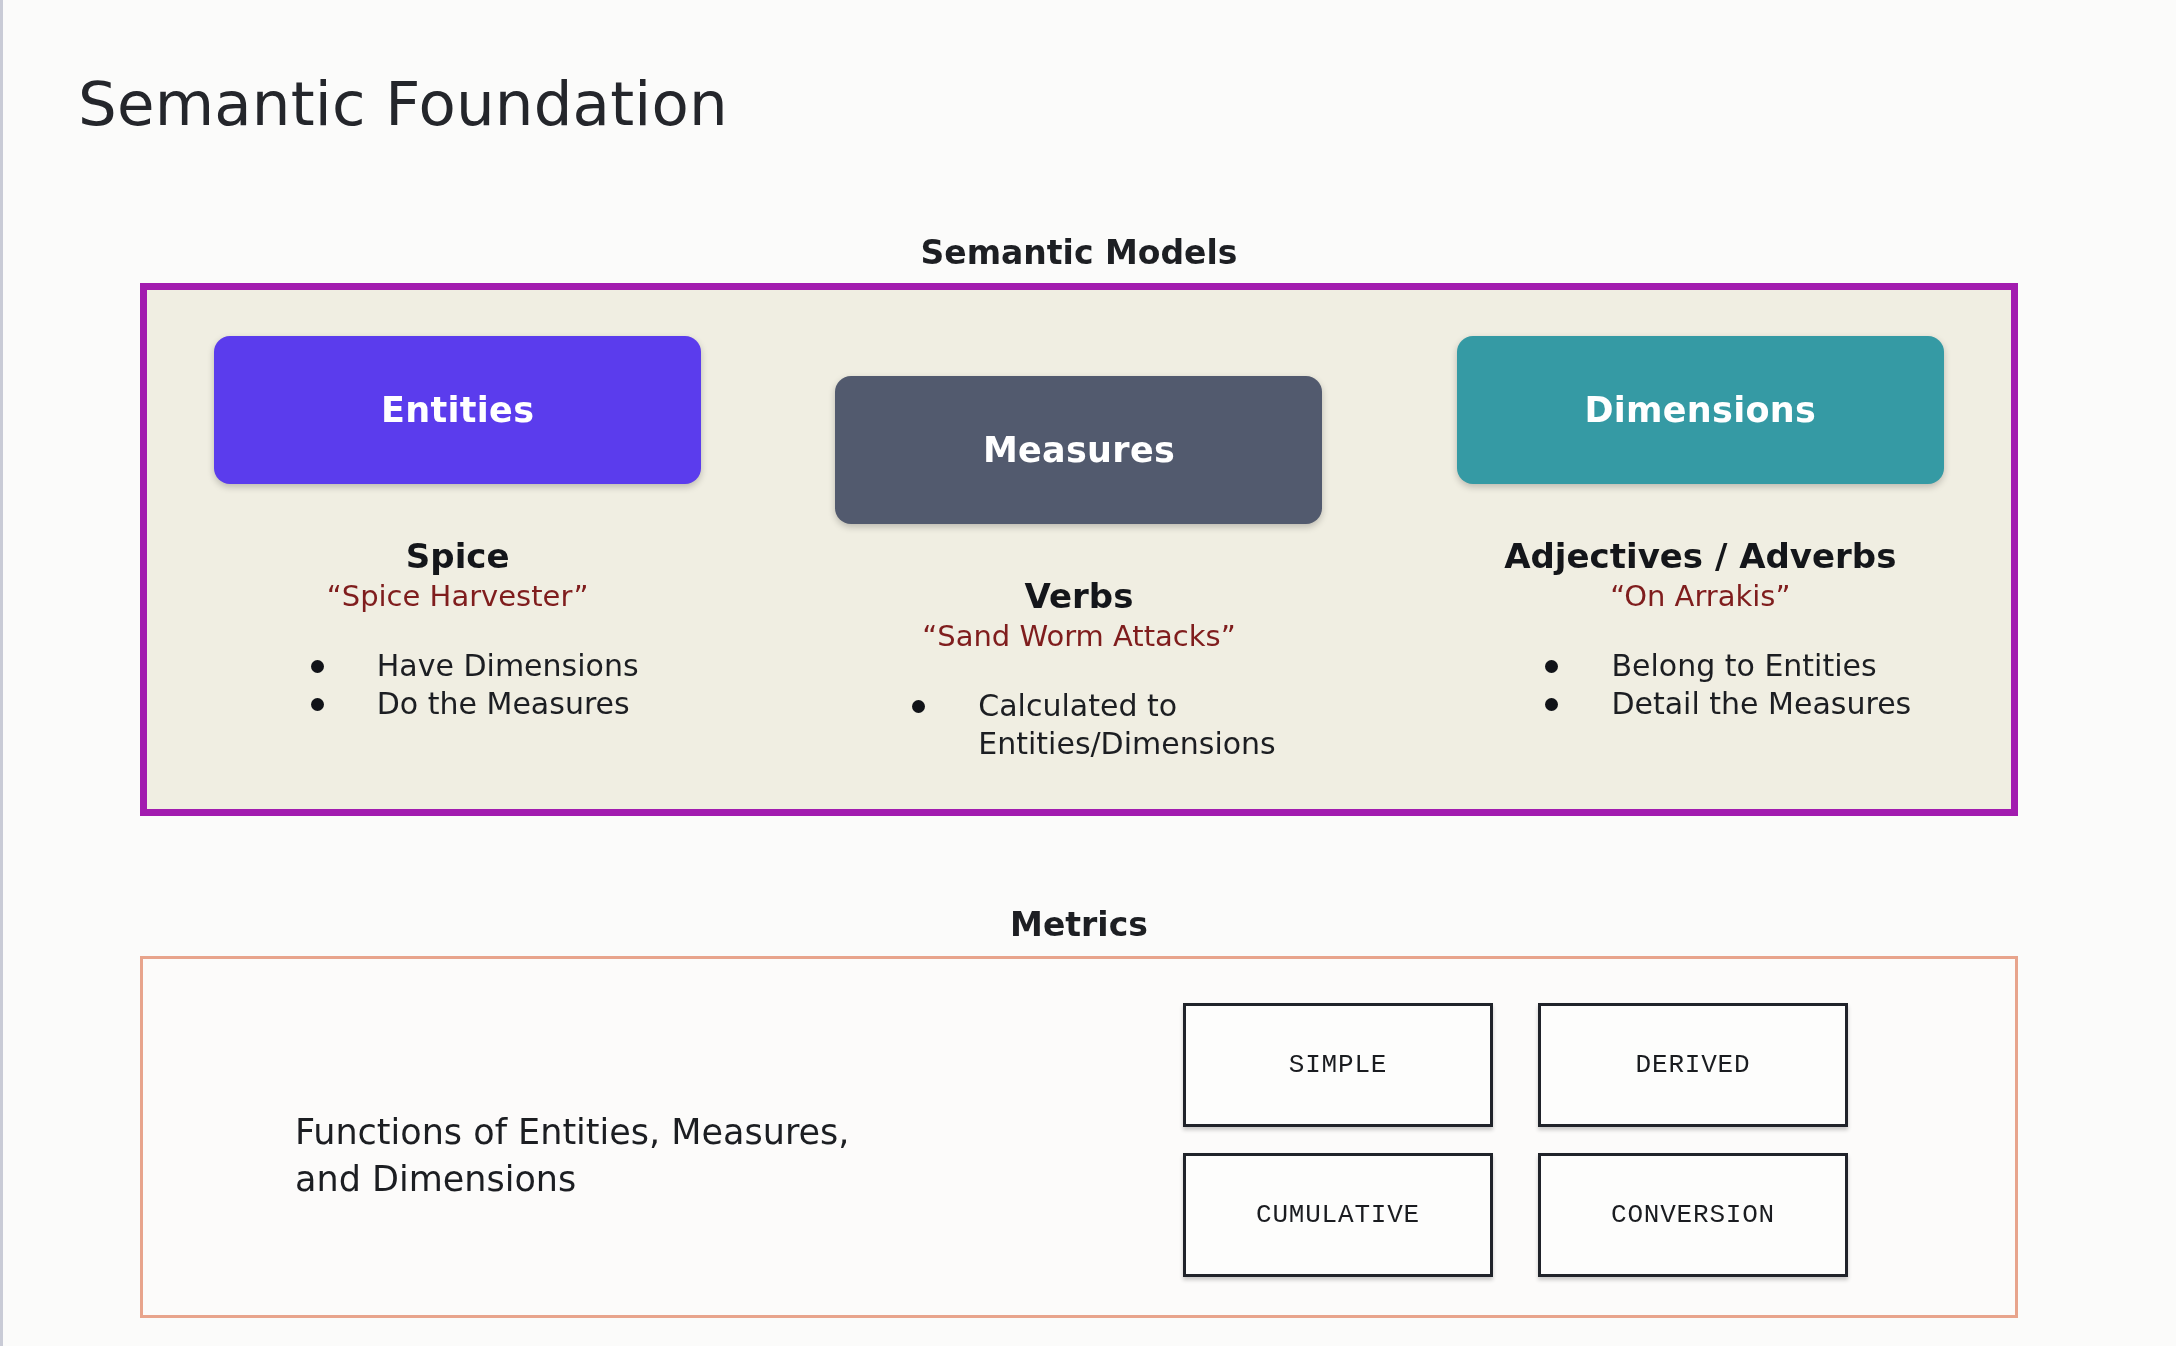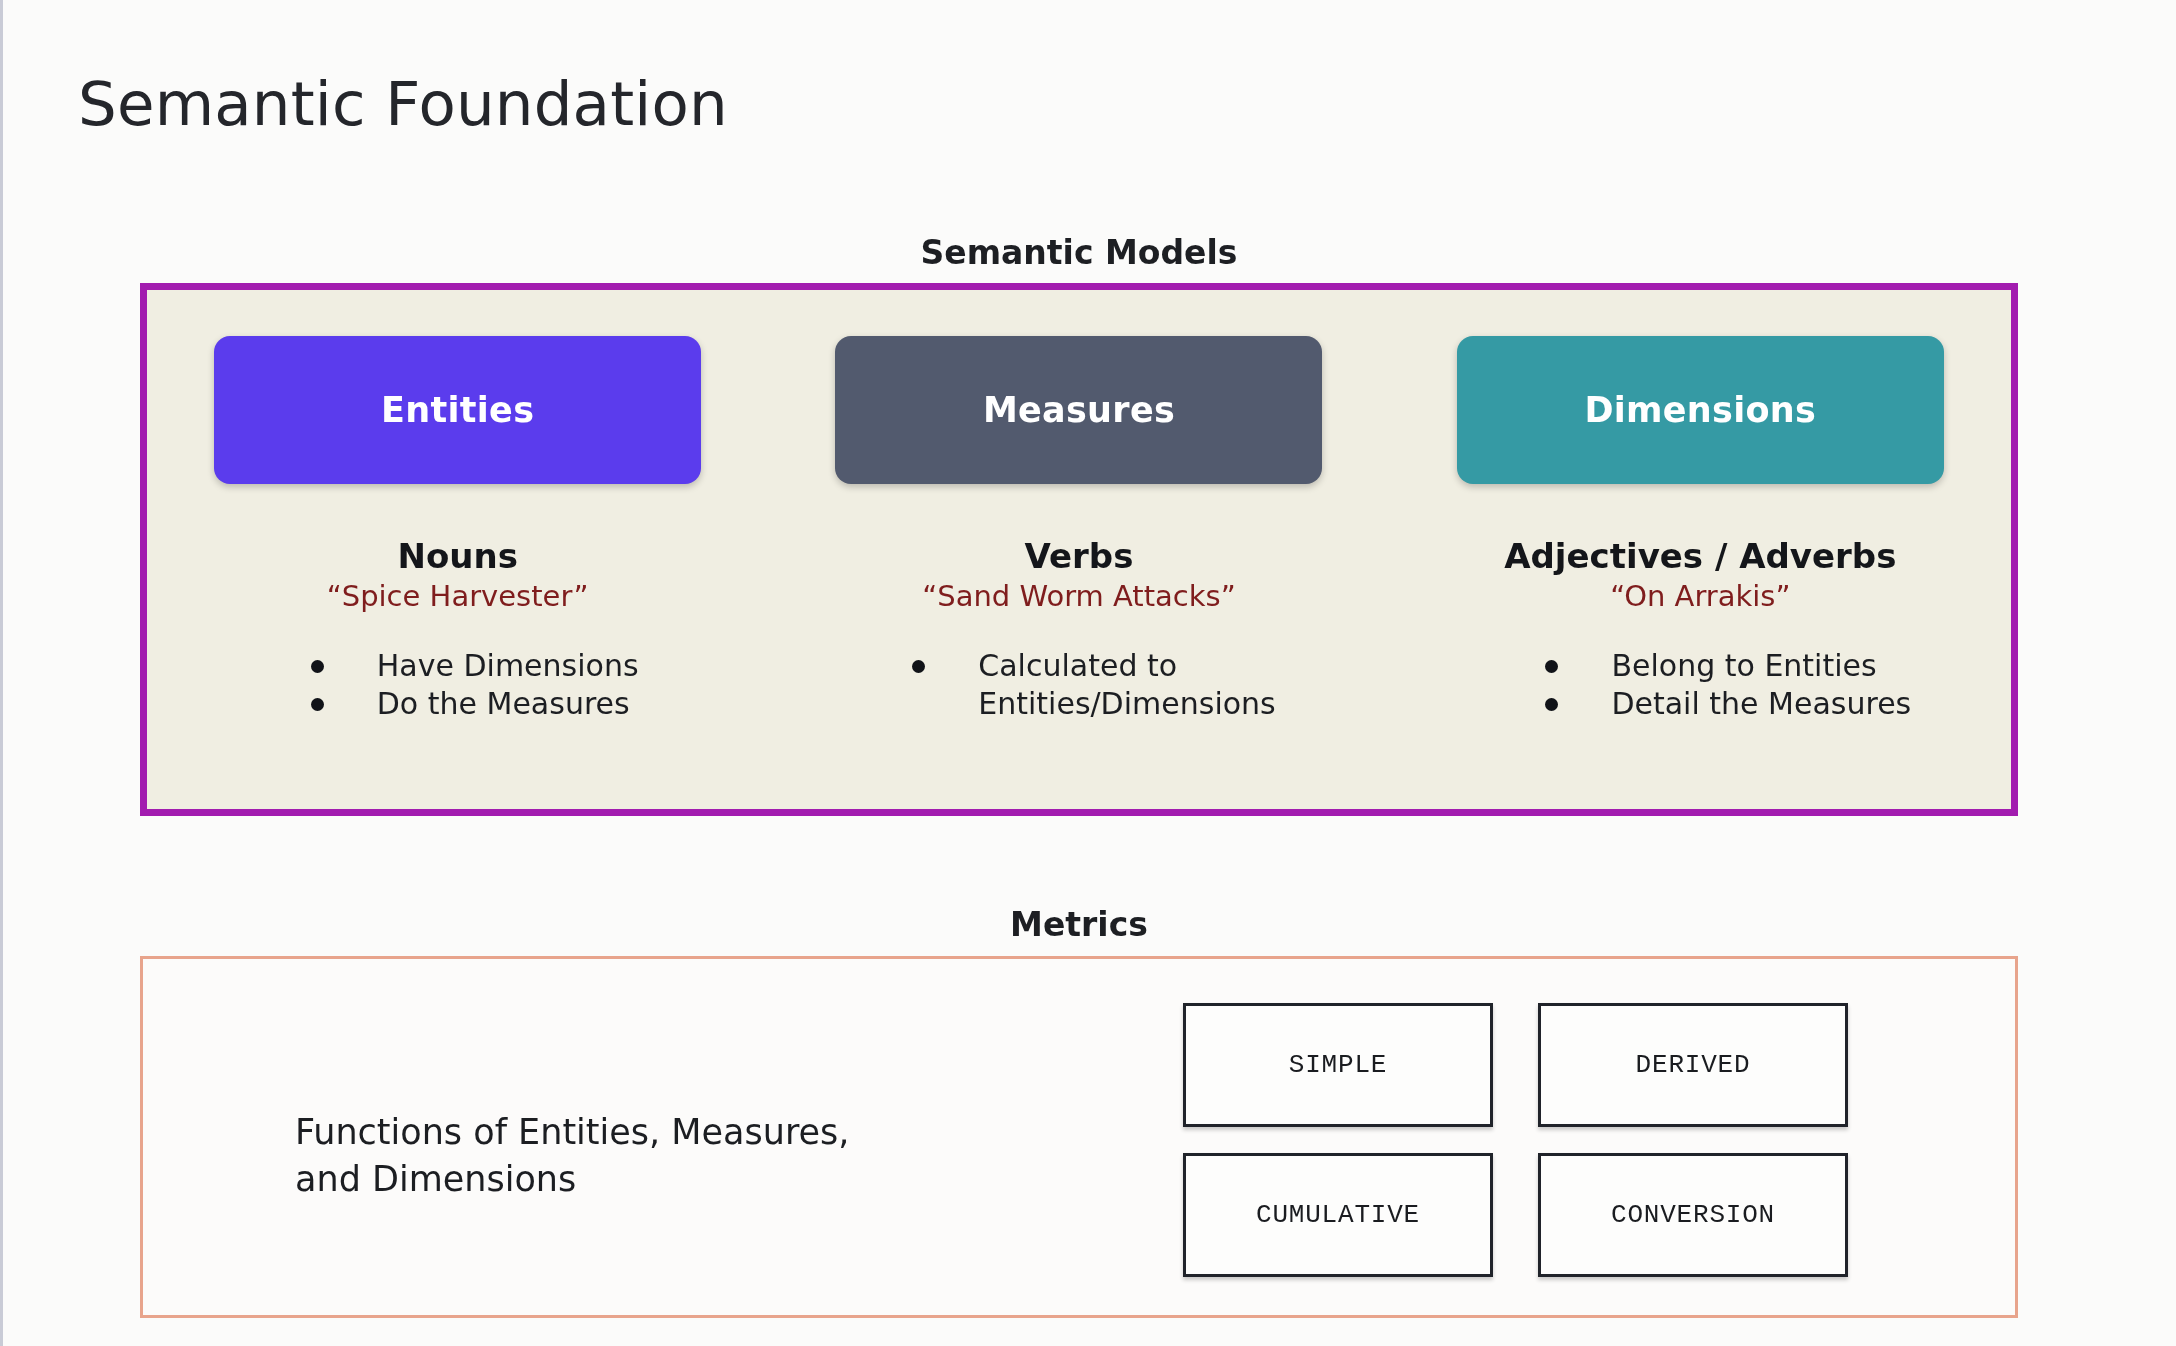--- a/index.html
+++ b/index.html
@@ -84,21 +84,21 @@
     display: flex;
     align-items: center;
     justify-content: center;
     color: #ffffff;
     font-size: 35px;
     font-weight: 700;
     box-shadow: 0 3px 7px rgba(0,0,0,0.22);
     letter-spacing: 0.3px;
   }
   .chip-entities   { background: #5b3ced; }
-  .chip-measures   { background: #525a6e; }
+  .chip-measures   { background: #525a6e; margin-top: 40px; }
   .chip-dimensions { background: #359aa4; }
 
   .pos-title {
     margin-top: 55px;
     font-size: 34px;
     font-weight: 700;
     color: #14161a;
     text-align: center;
     line-height: 1.05;
     white-space: nowrap;
@@ -203,21 +203,21 @@
 
 <div class="slide-title">Semantic Foundation</div>
 
 <div class="sm-heading">Semantic Models</div>
 
 <div class="sm-panel">
   <div class="sm-cols">
 
     <div class="sm-col col-entities">
       <div class="chip chip-entities">Entities</div>
-      <div class="pos-title">Nouns</div>
+      <div class="pos-title">Spice</div>
       <div class="pos-example">“Spice Harvester”</div>
       <div class="bullets">
         <div class="bullet-row">
           <span class="bullet-dot"></span>
           <span class="bullet-text">Have Dimensions</span>
         </div>
         <div class="bullet-row">
           <span class="bullet-dot"></span>
           <span class="bullet-text">Do the Measures</span>
         </div>

